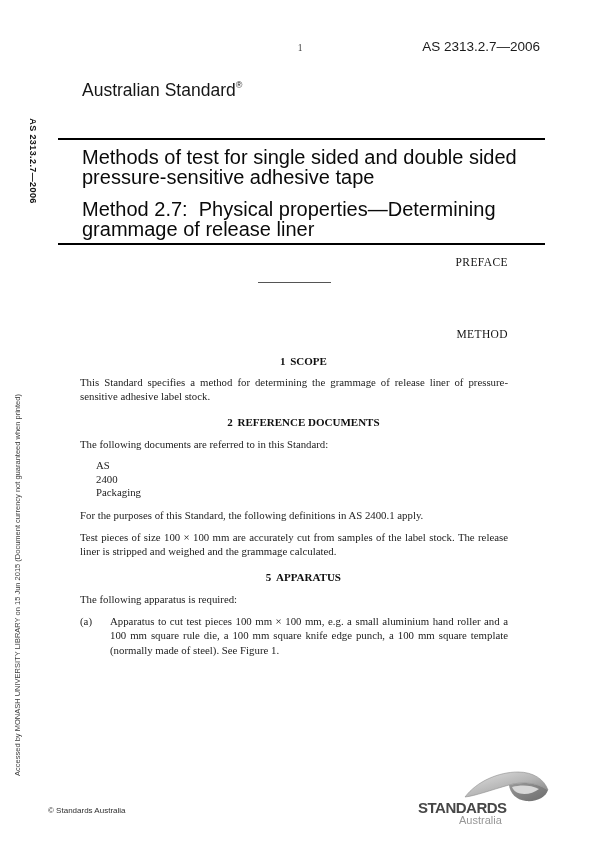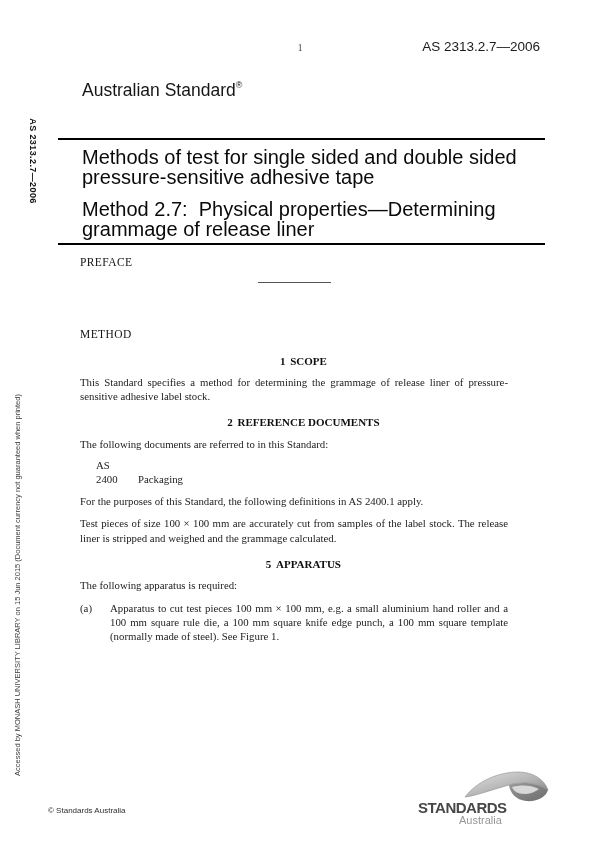--- a/index.html
+++ b/index.html
@@ -47,30 +47,30 @@
   }
   .title-block p { margin:0; width:445px; white-space:pre-wrap; }
   .title-block p + p { margin-top:13px; }
 
   
   .content {
     position:absolute; left:80px; top:255px; width:428px;
     font-size:10.8px; line-height:14.3px; color:#222;
   }
   .center-head {
-    text-align:left; font-size:11.5px; letter-spacing:0.4px;
+    text-align:right; font-size:11.5px; letter-spacing:0.4px;
     color:#141414; margin:0 0 12px 0;
   }
   .method-head { margin:44px 0 0 0; }
   p.body { text-align:justify; margin:0 0 8px 0; }
   .divider { width:73px; height:0; border-top:1px solid #555; margin:13px auto 0 auto; }
   .sec-head { font-weight:bold; font-size:11px; color:#0f0f0f; margin:12px 0 7px 14px;text-align:center; }
   .sec-num { display:inline-block; width:15px; }
   .ref-list { margin:0 0 8px 16px; line-height:13.5px; }
-  .ref-row { display:flex; }
+  .ref-row { display:flex;flex-direction:column; }
   .ref-num { width:42px; flex:none; }
   .apparatus-item { display:flex; margin:6px 0 0 0; }
   .item-marker { width:30px; flex:none; }
   .item-text { flex:1; text-align:justify; }
 
   
   .copyright {
     position:absolute; left:48px; top:806px;
     font-family:"Liberation Sans", sans-serif; font-size:8px; color:#2e2e2e;
   }

